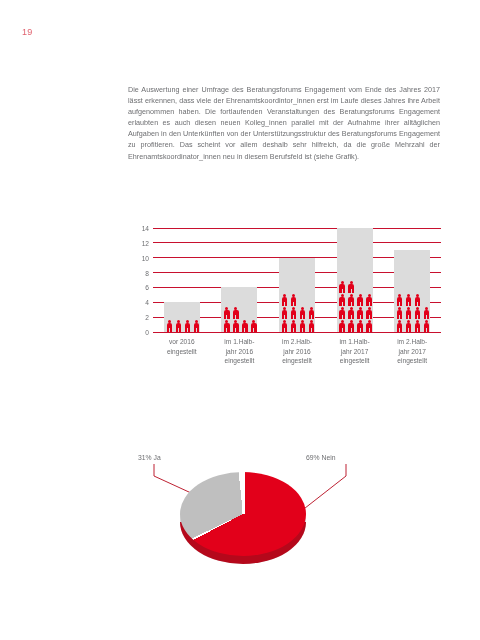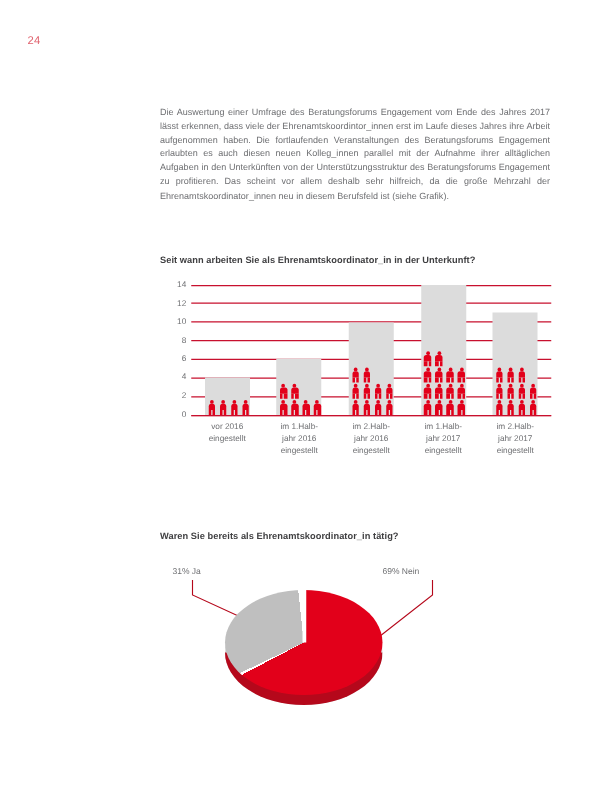--- a/index.html
+++ b/index.html
@@ -258,25 +258,24 @@
   .label-ja { left: 10px; top: 4px; }
   .label-nein { left: 178px; top: 4px; }
 
   .leader { position: absolute; overflow: visible; }
 </style>
 </head>
 <body>
 
 <div class="page">
 
-  <div class="page-number">24</div>
+  <div class="page-number">19</div>
 
   <div class="body-copy">Die Auswertung einer Umfrage des Beratungsforums Engagement vom Ende des Jahres 2017 lässt erkennen, dass viele der Ehrenamtskoordintor_innen erst im Laufe dieses Jahres ihre Arbeit aufgenommen haben. Die fortlaufenden Veranstaltungen des Beratungsforums Engagement erlaubten es auch diesen neuen Kolleg_innen parallel mit der Aufnahme ihrer alltäglichen Aufgaben in den Unterkünften von der Unterstützungsstruktur des Beratungsforums Engagement zu profitieren. Das scheint vor allem deshalb sehr hilfreich, da die große Mehrzahl der Ehrenamtskoordinator_innen neu in diesem Berufsfeld ist (siehe Grafik).</div>
 
-  <div class="section-heading heading-bar">Seit wann arbeiten Sie als Ehrenamtskoordinator_in in der Unterkunft?</div>
 
   <div class="bar-chart">
     <div class="ylabels" id="bar-ylabels">
         <div class="ylabel" style="top: 104px;">0</div>
         <div class="ylabel" style="top: 89.1429px;">2</div>
         <div class="ylabel" style="top: 74.2857px;">4</div>
         <div class="ylabel" style="top: 59.4286px;">6</div>
         <div class="ylabel" style="top: 44.5714px;">8</div>
         <div class="ylabel" style="top: 29.7143px;">10</div>
         <div class="ylabel" style="top: 14.8571px;">12</div>
@@ -613,21 +612,20 @@
           <div>eingestellt</div>
         </div>
         <div class="xlabel" style="left: 233.2px;">
           <div>im 2.Halb-</div>
           <div>jahr 2017</div>
           <div>eingestellt</div>
         </div>
       </div>
   </div>
 
-  <div class="section-heading heading-pie">Waren Sie bereits als Ehrenamtskoordinator_in tätig?</div>
 
   <div class="pie-chart">
     <div class="pie-label label-ja">31% Ja</div>
     <div class="pie-label label-nein">69% Nein</div>
 
     <svg class="leader" width="250" height="140" style="left:0;top:0;">
       <polyline points="26,14 26,26 74,48" fill="none" stroke="#b5081b" stroke-width="0.9"></polyline>
       <polyline points="218,14 218,26 172,62" fill="none" stroke="#b5081b" stroke-width="0.9"></polyline>
     </svg>
 

